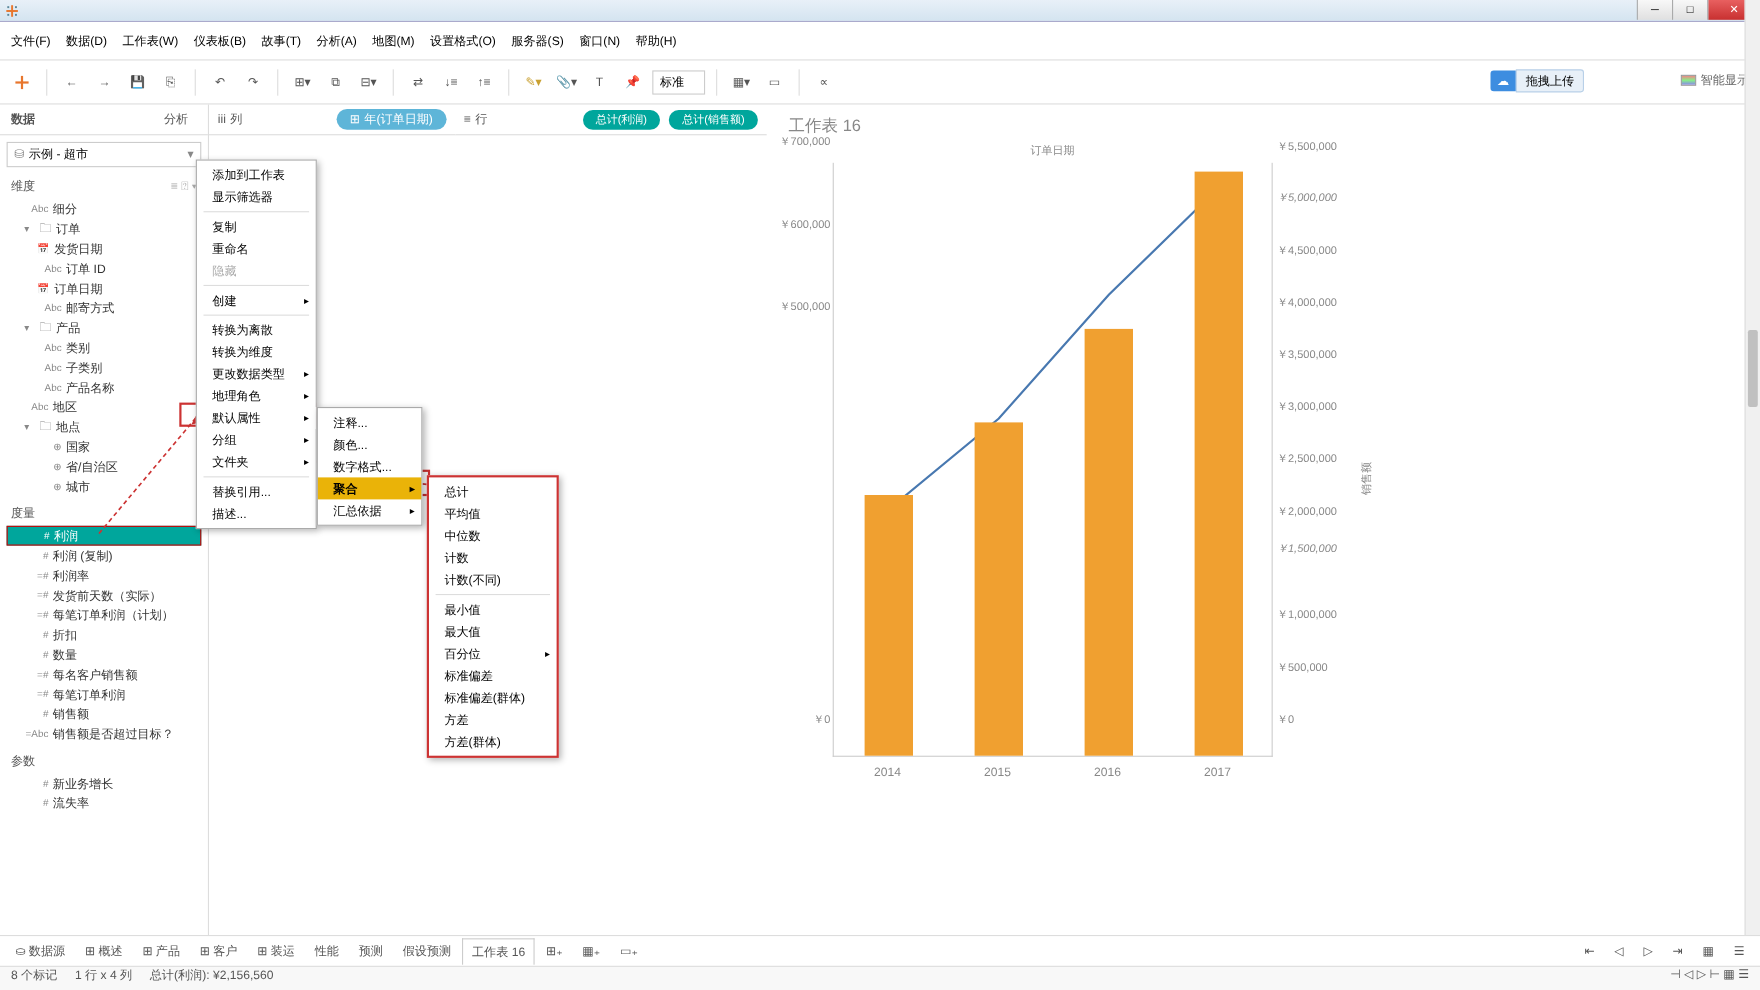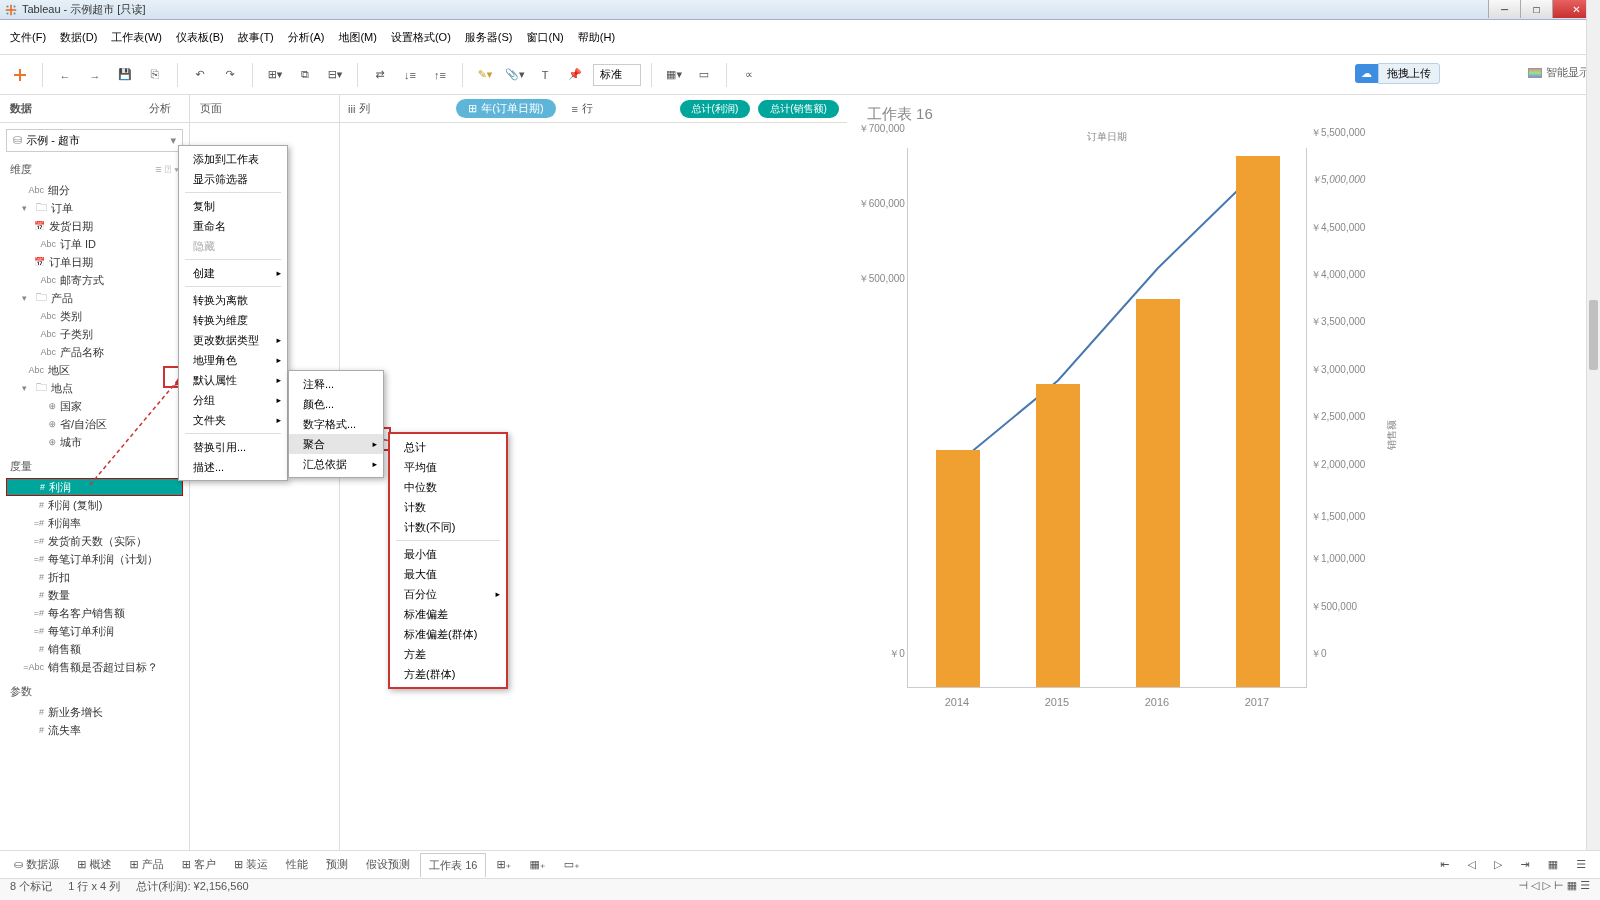--- a/index.html
+++ b/index.html
@@ -77,21 +77,20 @@
 
 <div class="titlebar">
   <svg class="icon" viewBox="0 0 16 16">
       <rect x="7" y="2" width="2" height="12" fill="#e8762d"></rect>
       <rect x="2" y="7" width="12" height="2" fill="#e8762d"></rect>
       <rect x="3" y="3" width="2" height="2" fill="#5b879b"></rect>
       <rect x="11" y="3" width="2" height="2" fill="#5b879b"></rect>
       <rect x="3" y="11" width="2" height="2" fill="#5b879b"></rect>
       <rect x="11" y="11" width="2" height="2" fill="#5b879b"></rect>
     </svg>
-  <span class="txt">Tableau - 示例超市 [只读]</span>
   <div class="win-btns">
     <div class="win-btn">─</div>
     <div class="win-btn">□</div>
     <div class="win-btn cl">✕</div>
   </div>
 </div>
 
 <div class="menubar">
   <span>文件(F)</span>
   <span>数据(D)</span>
@@ -295,23 +294,20 @@
         <div class="fld">
           <span class="t">#</span>
           <span>流失率</span>
         </div>
       </div>
     <div class="scrollbar">
         <div class="thumb"></div>
       </div>
   </div>
 
-  <div class="mid">
-    <div class="mid-hd">页面</div>
-  </div>
 
   <div class="right">
     <div class="shelf">
       <div class="lbl">
           <span>iii</span>
           <span>列</span>
         </div>
       <div class="pill blue">
           <span>⊞</span>
           <span>年(订单日期)</span>
@@ -332,21 +328,21 @@
         <div class="y-axis-l" id="yaxl">
             <div class="ytick" style="bottom: 20px;">￥0</div>
             <div class="ytick" style="bottom: 395px;">￥500,000</div>
             <div class="ytick" style="bottom: 470px;">￥600,000</div>
             <div class="ytick" style="bottom: 545px;">￥700,000</div>
           </div>
         <div class="y-axis-r" id="yaxr">
             <div class="ytick" style="left: 2px; right: auto; bottom: 20px;">￥0</div>
             <div class="ytick" style="left: 2px; right: auto; bottom: 67.3684px;">￥500,000</div>
             <div class="ytick" style="left: 2px; right: auto; bottom: 114.737px;">￥1,000,000</div>
-            <div class="ytick" style="left: 2px; right: auto; bottom: 157px;">￥1,500,000</div>
+            <div class="ytick" style="left: 2px; right: auto; bottom: 175px; font-style: italic;">￥1,500,000</div>
             <div class="ytick" style="left: 2px; right: auto; bottom: 209.474px;">￥2,000,000</div>
             <div class="ytick" style="left: 2px; right: auto; bottom: 256.842px;">￥2,500,000</div>
             <div class="ytick" style="left: 2px; right: auto; bottom: 304.211px;">￥3,000,000</div>
             <div class="ytick" style="left: 2px; right: auto; bottom: 351.579px;">￥3,500,000</div>
             <div class="ytick" style="left: 2px; right: auto; bottom: 398.947px;">￥4,000,000</div>
             <div class="ytick" style="left: 2px; right: auto; bottom: 446.316px;">￥4,500,000</div>
             <div class="ytick" style="left: 2px; right: auto; bottom: 493.684px; font-style: italic;">￥5,000,000</div>
             <div class="ytick" style="left: 2px; right: auto; bottom: 541.053px;">￥5,500,000</div>
           </div>
         <div class="r-axis-lbl">销售额</div>
@@ -388,21 +384,21 @@
     <div class="ctx-item sub">分组</div>
     <div class="ctx-item sub">文件夹</div>
     <div class="ctx-sep"></div>
     <div class="ctx-item">替换引用...</div>
     <div class="ctx-item">描述...</div>
   </div>
 <div class="ctx" id="ctx2" style="left:288px;top:370px;width:96px">
     <div class="ctx-item">注释...</div>
     <div class="ctx-item">颜色...</div>
     <div class="ctx-item">数字格式...</div>
-    <div class="ctx-item sub" style="background: #e5e5e5;">聚合</div>
+    <div class="ctx-item sub" style="background: #eab308; font-weight: bold;">聚合</div>
     <div class="ctx-item sub">汇总依据</div>
   </div>
 <div class="ctx red" id="ctx3" style="left:388px;top:432px;width:120px">
     <div class="ctx-item">总计</div>
     <div class="ctx-item">平均值</div>
     <div class="ctx-item">中位数</div>
     <div class="ctx-item">计数</div>
     <div class="ctx-item">计数(不同)</div>
     <div class="ctx-sep"></div>
     <div class="ctx-item">最小值</div>

